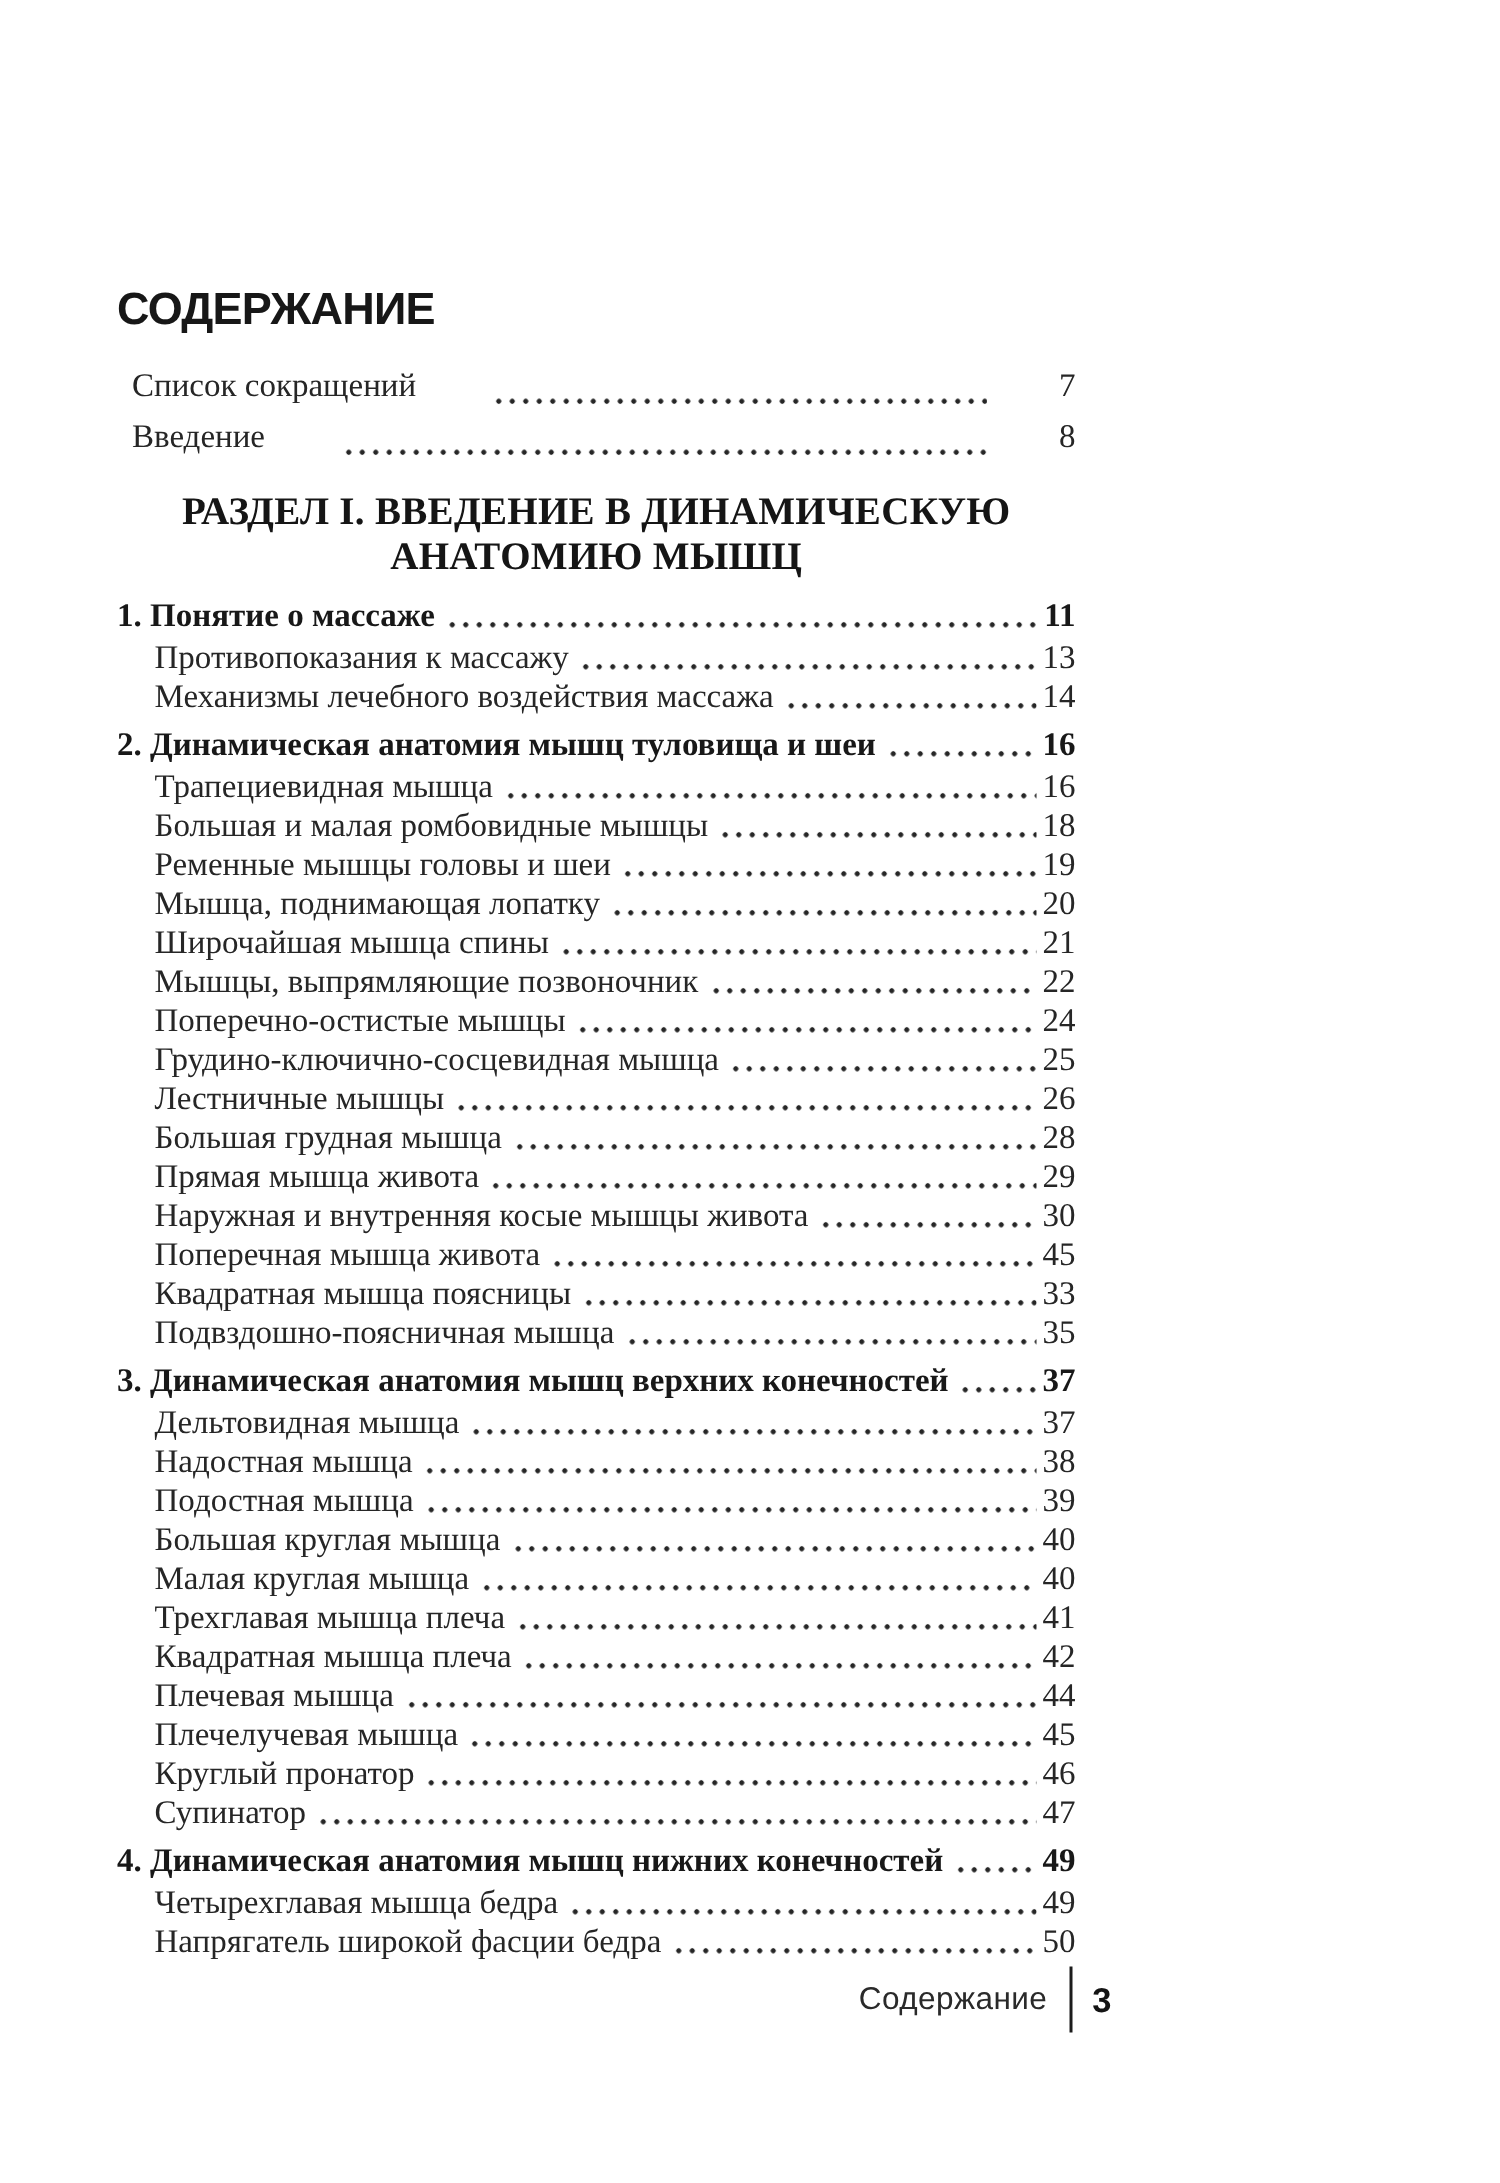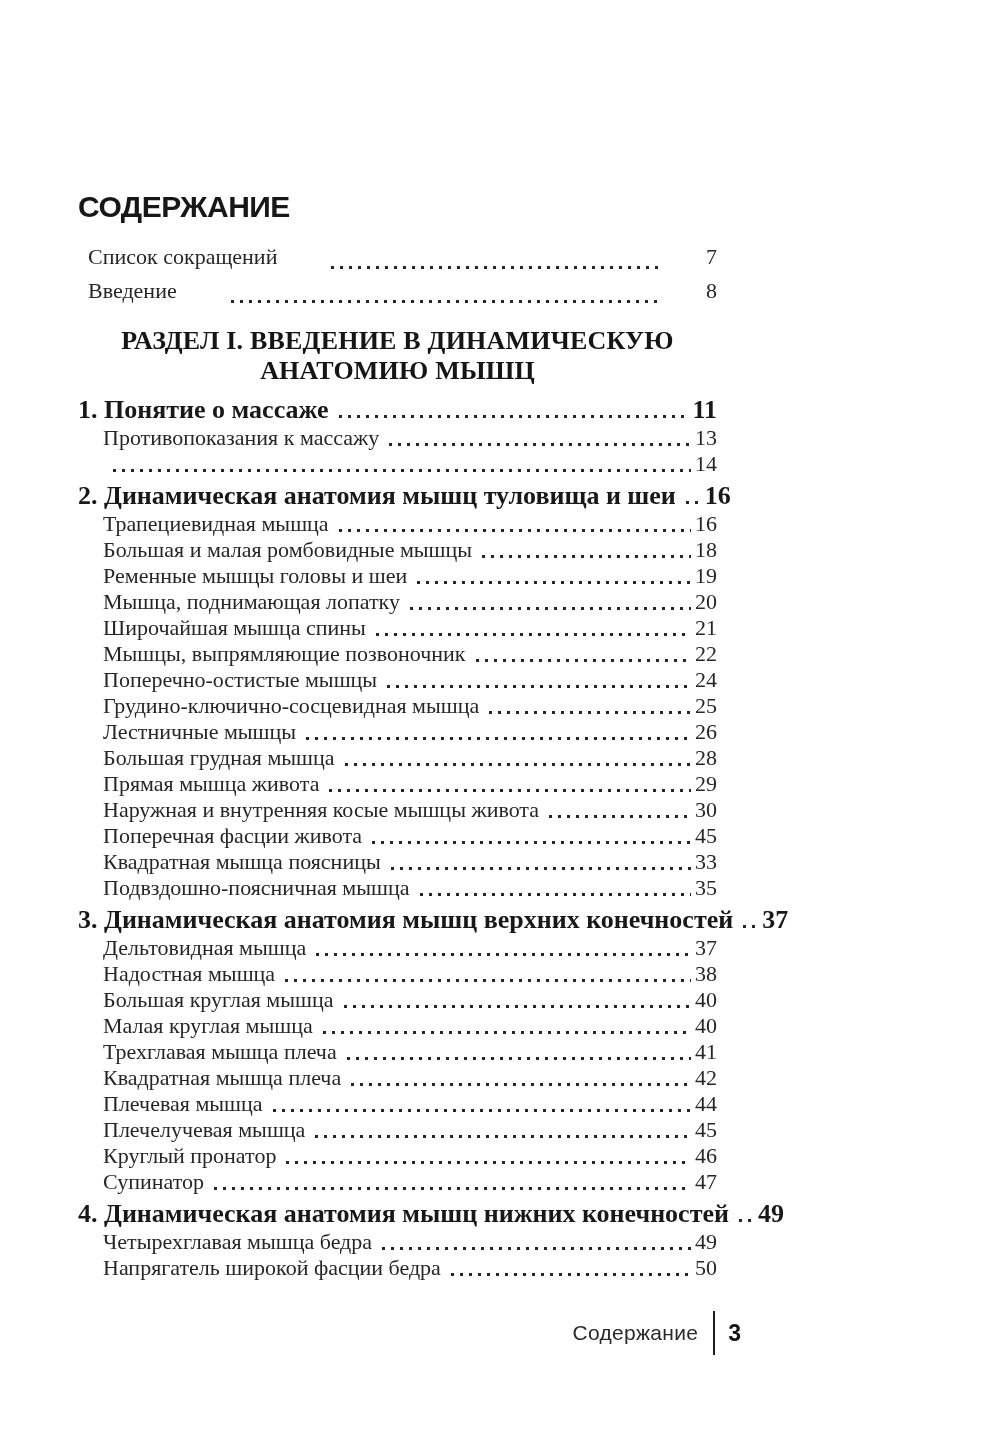--- a/index.html
+++ b/index.html
@@ -49,21 +49,21 @@
     background-repeat: repeat-x;
     background-position: left bottom;
   }
   .row .pg { white-space: nowrap; padding-left: 2px; }
   .r-front { line-height: 34px; gap: 44px; }
   .r-sub   { line-height: 26px; margin-left: 25px; text-align: right; }
   .r-chapter {
     line-height: 27px;
     margin: 5px 0 2px 0;
     font-weight: bold;
-    font-size: 26px;
+    font-size: 22px;
     color: #181818;
   }
   .footer {
     position: absolute;
     right: 80px;
     bottom: 100px;
     display: flex;
     align-items: center;
     font-family: "Liberation Sans", sans-serif;
   }
@@ -100,20 +100,21 @@
       <span class="lbl">1. Понятие о массаже</span>
       <span class="leader"></span>
       <span class="pg">11</span>
     </div>
       <div class="row r-sub">
       <span class="lbl">Противопоказания к массажу</span>
       <span class="leader"></span>
       <span class="pg">13</span>
     </div>
       <div class="row r-sub">
+      <span class="lbl">Механизмы лечебного воздействия массажа</span>
       <span class="leader"></span>
       <span class="pg">14</span>
     </div>
       <div class="row r-chapter">
       <span class="lbl">2. Динамическая анатомия мышц туловища и шеи</span>
       <span class="leader"></span>
       <span class="pg">16</span>
     </div>
       <div class="row r-sub">
       <span class="lbl">Трапециевидная мышца</span>
@@ -169,21 +170,21 @@
       <span class="lbl">Прямая мышца живота</span>
       <span class="leader"></span>
       <span class="pg">29</span>
     </div>
       <div class="row r-sub">
       <span class="lbl">Наружная и внутренняя косые мышцы живота</span>
       <span class="leader"></span>
       <span class="pg">30</span>
     </div>
       <div class="row r-sub">
-      <span class="lbl">Поперечная фасции живота</span>
+      <span class="lbl">Поперечная мышца живота</span>
       <span class="leader"></span>
       <span class="pg">45</span>
     </div>
       <div class="row r-sub">
       <span class="lbl">Квадратная мышца поясницы</span>
       <span class="leader"></span>
       <span class="pg">33</span>
     </div>
       <div class="row r-sub">
       <span class="lbl">Подвздошно-поясничная мышца</span>
@@ -197,20 +198,25 @@
     </div>
       <div class="row r-sub">
       <span class="lbl">Дельтовидная мышца</span>
       <span class="leader"></span>
       <span class="pg">37</span>
     </div>
       <div class="row r-sub">
       <span class="lbl">Надостная мышца</span>
       <span class="leader"></span>
       <span class="pg">38</span>
+    </div>
+      <div class="row r-sub">
+      <span class="lbl">Подостная мышца</span>
+      <span class="leader"></span>
+      <span class="pg">39</span>
     </div>
       <div class="row r-sub">
       <span class="lbl">Большая круглая мышца</span>
       <span class="leader"></span>
       <span class="pg">40</span>
     </div>
       <div class="row r-sub">
       <span class="lbl">Малая круглая мышца</span>
       <span class="leader"></span>
       <span class="pg">40</span>

